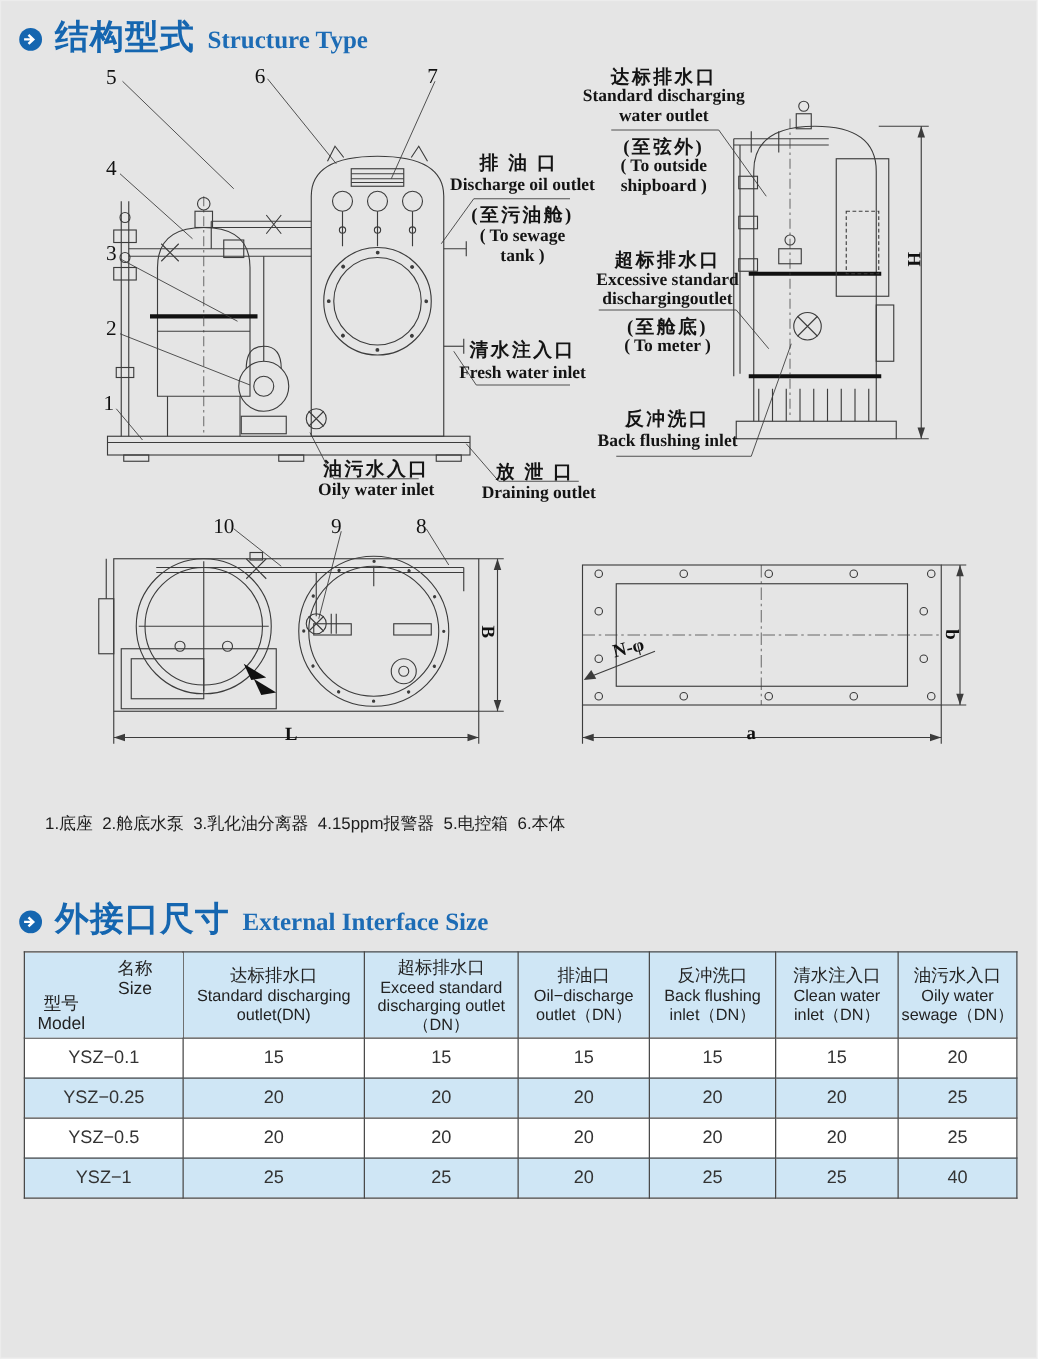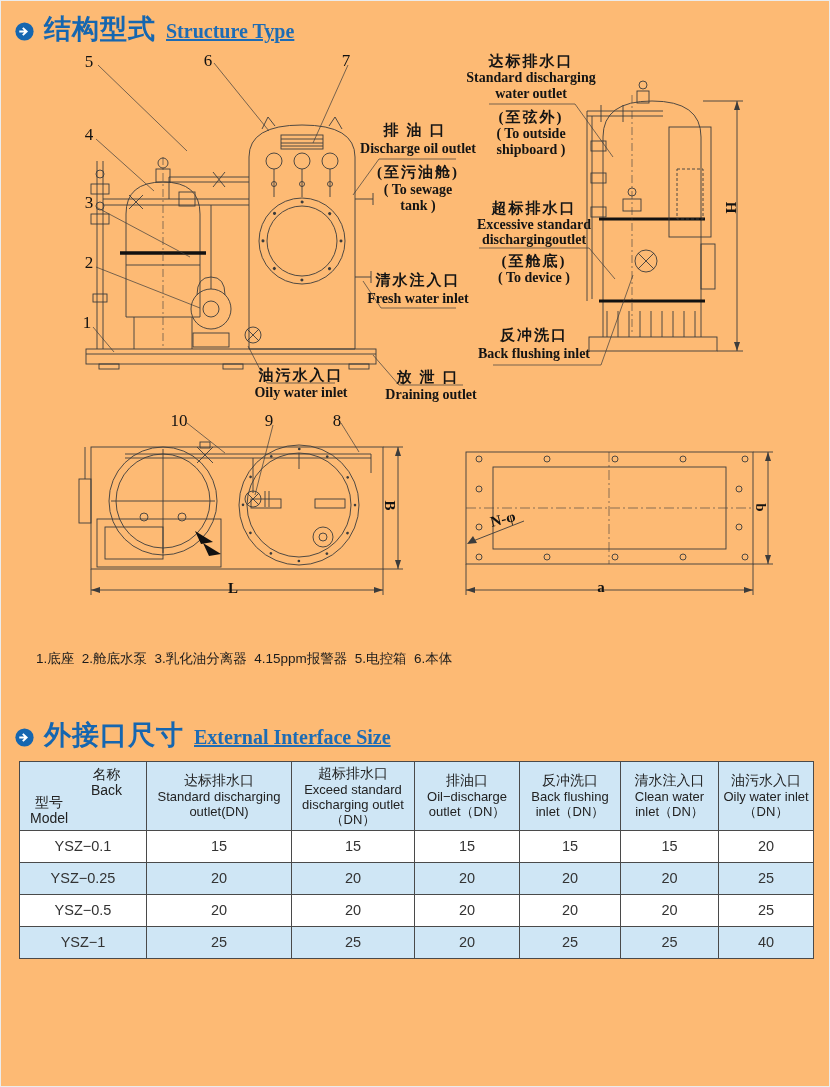--- a/index.html
+++ b/index.html
@@ -1,22 +1,22 @@
 <!DOCTYPE html>
 <html><head>
 <meta charset="utf-8">
 <style>
   html,body{margin:0;padding:0;background:#ffffff;}
-  .page{position:relative;width:830px;height:1087px;background:#fdba74;overflow:hidden;
+  .page{position:relative;width:830px;height:1087px;background:#e5e5e5;overflow:hidden;
         font-family:"Liberation Sans",sans-serif;box-sizing:border-box;border:1px solid #ececec;}
   
   .sec-h{display:flex;align-items:baseline;gap:10px;margin:10px 0 0 14px;}
   .sec-h .icon{position:relative;top:3px;width:19px;height:19px;flex:0 0 auto;}
   .h-cn{font-size:27px;font-weight:bold;color:#1566b0;letter-spacing:1px;}
-  .h-en{font-size:20px;font-weight:bold;color:#1d6cb5;font-family:"Liberation Serif",serif;text-decoration:underline;}
+  .h-en{font-size:20px;font-weight:bold;color:#1d6cb5;font-family:"Liberation Serif",serif;}
   
   .drawings{position:relative;width:830px;height:560px;margin-top:2px;}
   .drawings svg.art{position:absolute;left:0;top:0;}
   .lbl{position:absolute;transform:translateX(-50%);white-space:nowrap;text-align:center;
        font-family:"Liberation Serif",serif;font-weight:bold;color:#141414;}
   .lbl.cn{font-size:15px;letter-spacing:2px;}
   .lbl.cn.sp{letter-spacing:8px;}
   .lbl.en{font-size:14px;letter-spacing:0;}
   .callout{position:absolute;transform:translateX(-50%);font-family:"Liberation Serif",serif;
            font-size:17px;color:#111;}
@@ -280,21 +280,21 @@
     <span class="lbl cn sp" style="left:417px;top:72px">排油口</span>
     <span class="lbl en" style="left:417px;top:92px">Discharge oil outlet</span>
     <span class="lbl cn" style="left:417px;top:114px">(至污油舱)</span>
     <span class="lbl en" style="left:417px;top:133px">( To sewage</span>
     <span class="lbl en" style="left:417px;top:149px">tank )</span>
 
     <span class="lbl cn" style="left:533px;top:150px">超标排水口</span>
     <span class="lbl en" style="left:533px;top:168px">Excessive standard</span>
     <span class="lbl en" style="left:533px;top:183px">dischargingoutlet</span>
     <span class="lbl cn" style="left:533px;top:203px">(至舱底)</span>
-    <span class="lbl en" style="left:533px;top:221px">( To device )</span>
+    <span class="lbl en" style="left:533px;top:221px">( To meter )</span>
 
     <span class="lbl cn" style="left:417px;top:222px">清水注入口</span>
     <span class="lbl en" style="left:417px;top:242px">Fresh water inlet</span>
 
     <span class="lbl cn" style="left:533px;top:277px">反冲洗口</span>
     <span class="lbl en" style="left:533px;top:297px">Back flushing inlet</span>
 
     <span class="lbl cn" style="left:300px;top:317px">油污水入口</span>
     <span class="lbl en" style="left:300px;top:336px">Oily water inlet</span>
 
@@ -323,21 +323,21 @@
       <col style="width:105px">
         <col style="width:101px">
         <col style="width:98px">
         <col style="width:95px">
     </colgroup>
     <thead>
       <tr>
         <th class="corner">
           <span class="c-tr">
             <div>名称</div>
-              <div>Back</div>
+              <div>Size</div>
           </span>
           <span class="c-bl">
             <div>型号</div>
               <div>Model</div>
           </span>
         </th>
         <th>
           <div class="hcn">达标排水口</div>
             <div class="hen">Standard discharging outlet(DN)</div>
         </th>
@@ -352,21 +352,21 @@
         <th>
           <div class="hcn">反冲洗口</div>
             <div class="hen">Back flushing inlet（DN）</div>
         </th>
         <th>
           <div class="hcn">清水注入口</div>
             <div class="hen">Clean water inlet（DN）</div>
         </th>
         <th>
           <div class="hcn">油污水入口</div>
-            <div class="hen">Oily water inlet（DN）</div>
+            <div class="hen">Oily water sewage（DN）</div>
         </th>
       </tr>
     </thead>
     <tbody>
         <tr>
           <td>YSZ−0.1</td>
           <td>15</td>
           <td>15</td>
           <td>15</td>
           <td>15</td>

